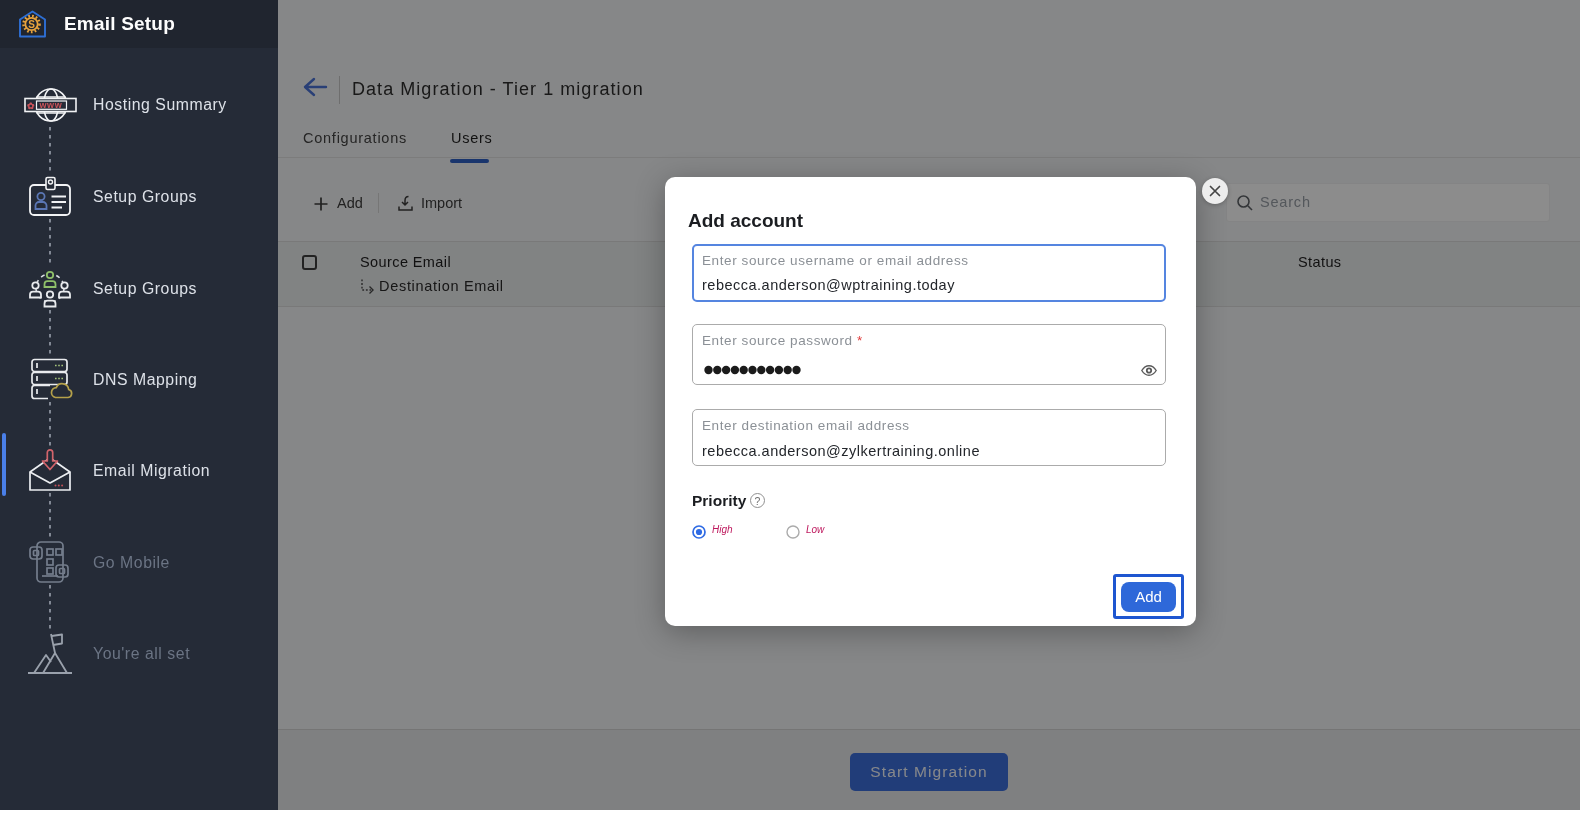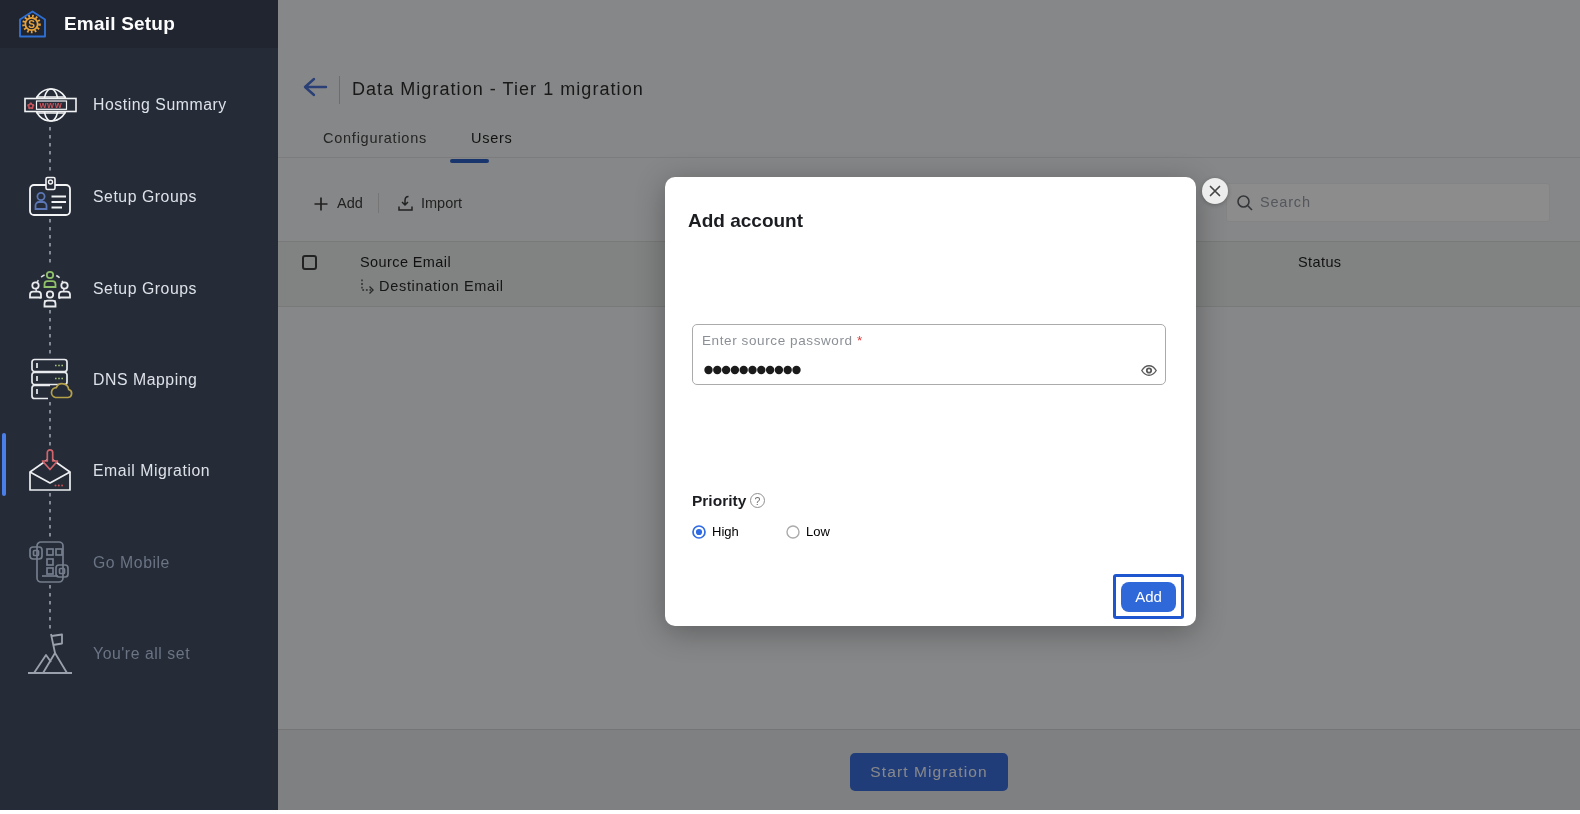--- a/index.html
+++ b/index.html
@@ -23,21 +23,21 @@
   #main { position:absolute; left:278px; top:0; width:1302px; height:810px;
     background:#f5f6f7; z-index:1; }
   #topbar { position:absolute; left:0; top:0; width:1302px; height:46px;
     background:#ffffff; border-bottom:1px solid #e4e4e4; }
   #topbar .t { position:absolute; left:17px; top:10px; font-size:18px; letter-spacing:1px; color:#323232; }
 
   #ttl2 { position:absolute; left:74px; top:79px; font-size:18px; letter-spacing:1.05px; color:#2e2e2e; }
   #backarr { position:absolute; left:24px; top:76px; width:26px; height:22px; }
   #vdiv1 { position:absolute; left:61px; top:76px; width:1px; height:28px; background:#c8c8c8; }
 
-  .tab { position:absolute; top:130px; font-size:14.5px; letter-spacing:0.75px; color:#444;margin-left:20px; }
+  .tab { position:absolute; top:130px; font-size:14.5px; letter-spacing:0.75px; color:#444; }
   #tabu { color:#1f1f1f; }
   #tabuline { position:absolute; left:172px; top:159px; width:39px; height:4px;
     background:#2f62c7; border-radius:2px; }
   #tabborder { position:absolute; left:0; top:157px; width:1302px; height:1px; background:#e2e2e2; }
 
   
   .tbtxt { position:absolute; top:195px; font-size:14.5px; color:#3c3c3c; }
   #tdiv { position:absolute; left:100px; top:193px; width:1px; height:20px; background:#d8d8d8; }
   #search { position:absolute; left:948px; top:183px; width:324px; height:39px;
     background:#ffffff; border:1px solid #f0f1f2; border-radius:3px; }
@@ -75,21 +75,21 @@
   #f3 { top:232px; height:57px; }
   .lbl { position:absolute; left:9px; top:8px; font-size:13.5px; letter-spacing:0.6px; color:#8b9096; }
   .val { position:absolute; left:9px; font-size:14.5px; letter-spacing:0.5px; color:#23262b; }
   #f1 .lbl { left:8px; top:7px; }
   #f1 .val { top:31px; left:8px; }
   #f3 .val { top:33px; }
   .red { color:#e03a3a; }
   #prio { position:absolute; left:27px; top:315px; font-size:15.5px; font-weight:bold; color:#1b1d21; }
   #qc { position:absolute; left:85px; top:316px; width:15px; height:15px; border:1.2px solid #909090;
     border-radius:50%; color:#6e6e6e; font-size:10.5px; text-align:center; line-height:14px; }
-  .radtxt { position:absolute; top:347px; font-size:13px; color:#000000; }
+  .radtxt { position:absolute; top:347px; font-size:10px; color:#be185d;font-style:italic; }
   #addring { position:absolute; left:448px; top:397px; width:71px; height:45px;
     border:3px solid #1e56d0; border-radius:3px; background:#fff; }
   #addbtn { position:absolute; left:5px; top:4.5px; width:55px; height:30px;
     background:#2e68d9; border-radius:8px; color:#fff; font-size:15px;
     text-align:center; line-height:30px; }
 
   #closebtn { position:absolute; left:1202px; top:178px; width:26px; height:26px;
     background:#ededed; border-radius:50%; z-index:21;
     box-shadow:0 1px 4px rgba(0,0,0,0.25); }
 
@@ -261,20 +261,24 @@
   <div class="navtxt" style="top:462px;">Email Migration</div>
   <div class="navtxt dis" style="top:554px;">Go Mobile</div>
   <div class="navtxt dis" style="top:645px;">You're all set</div>
   <div id="activebar"></div>
 </div>
 
 <div id="overlay"></div>
 
 <div id="modal">
   <div id="mttl">Add account</div>
+  <div class="field" id="f1">
+    <div class="lbl">Enter source username or email address</div>
+    <div class="val">rebecca.anderson@wptraining.today</div>
+  </div>
   <div class="field" id="f2">
     <div class="lbl">Enter source password <span class="red">*</span></div>
     <svg class="abs" style="left:11px; top:40px;" width="100" height="10" viewBox="0 0 100 10">
       <g fill="#1b1b1b">
         <circle cx="4.5" cy="5" r="4.2"></circle>
           <circle cx="13.3" cy="5" r="4.2"></circle>
           <circle cx="22.1" cy="5" r="4.2"></circle>
           <circle cx="30.9" cy="5" r="4.2"></circle>
           <circle cx="39.7" cy="5" r="4.2"></circle>
           <circle cx="48.5" cy="5" r="4.2"></circle>
@@ -283,20 +287,24 @@
           <circle cx="74.9" cy="5" r="4.2"></circle>
           <circle cx="83.7" cy="5" r="4.2"></circle>
           <circle cx="92.5" cy="5" r="4.2"></circle>
       </g>
     </svg>
     <svg class="abs" style="left:448px; top:40px;" width="16" height="11" viewBox="0 0 16 11">
       <path d="M0.8 5.5 C3.2 1.5 5.6 0.7 8 0.7 C10.4 0.7 12.8 1.5 15.2 5.5 C12.8 9.5 10.4 10.3 8 10.3 C5.6 10.3 3.2 9.5 0.8 5.5 Z" fill="none" stroke="#5a5a5a" stroke-width="1.4"></path>
       <circle cx="8" cy="5.5" r="2.2" fill="none" stroke="#5a5a5a" stroke-width="1.8"></circle>
     </svg>
   </div>
+  <div class="field" id="f3">
+    <div class="lbl">Enter destination email address</div>
+    <div class="val">rebecca.anderson@zylkertraining.online</div>
+  </div>
   <div id="prio">Priority</div>
   <div id="qc">?</div>
   <svg class="abs" style="left:27px; top:348px;" width="14" height="14" viewBox="0 0 14 14">
     <circle cx="7" cy="7" r="6" fill="none" stroke="#2f6be4" stroke-width="1.7"></circle>
     <circle cx="7" cy="7" r="3.1" fill="#2f6be4"></circle>
   </svg>
   <div class="radtxt" style="left:47px;">High</div>
   <svg class="abs" style="left:121px; top:348px;" width="14" height="14" viewBox="0 0 14 14">
     <circle cx="7" cy="7" r="6" fill="none" stroke="#ababab" stroke-width="1.4"></circle>
   </svg>

